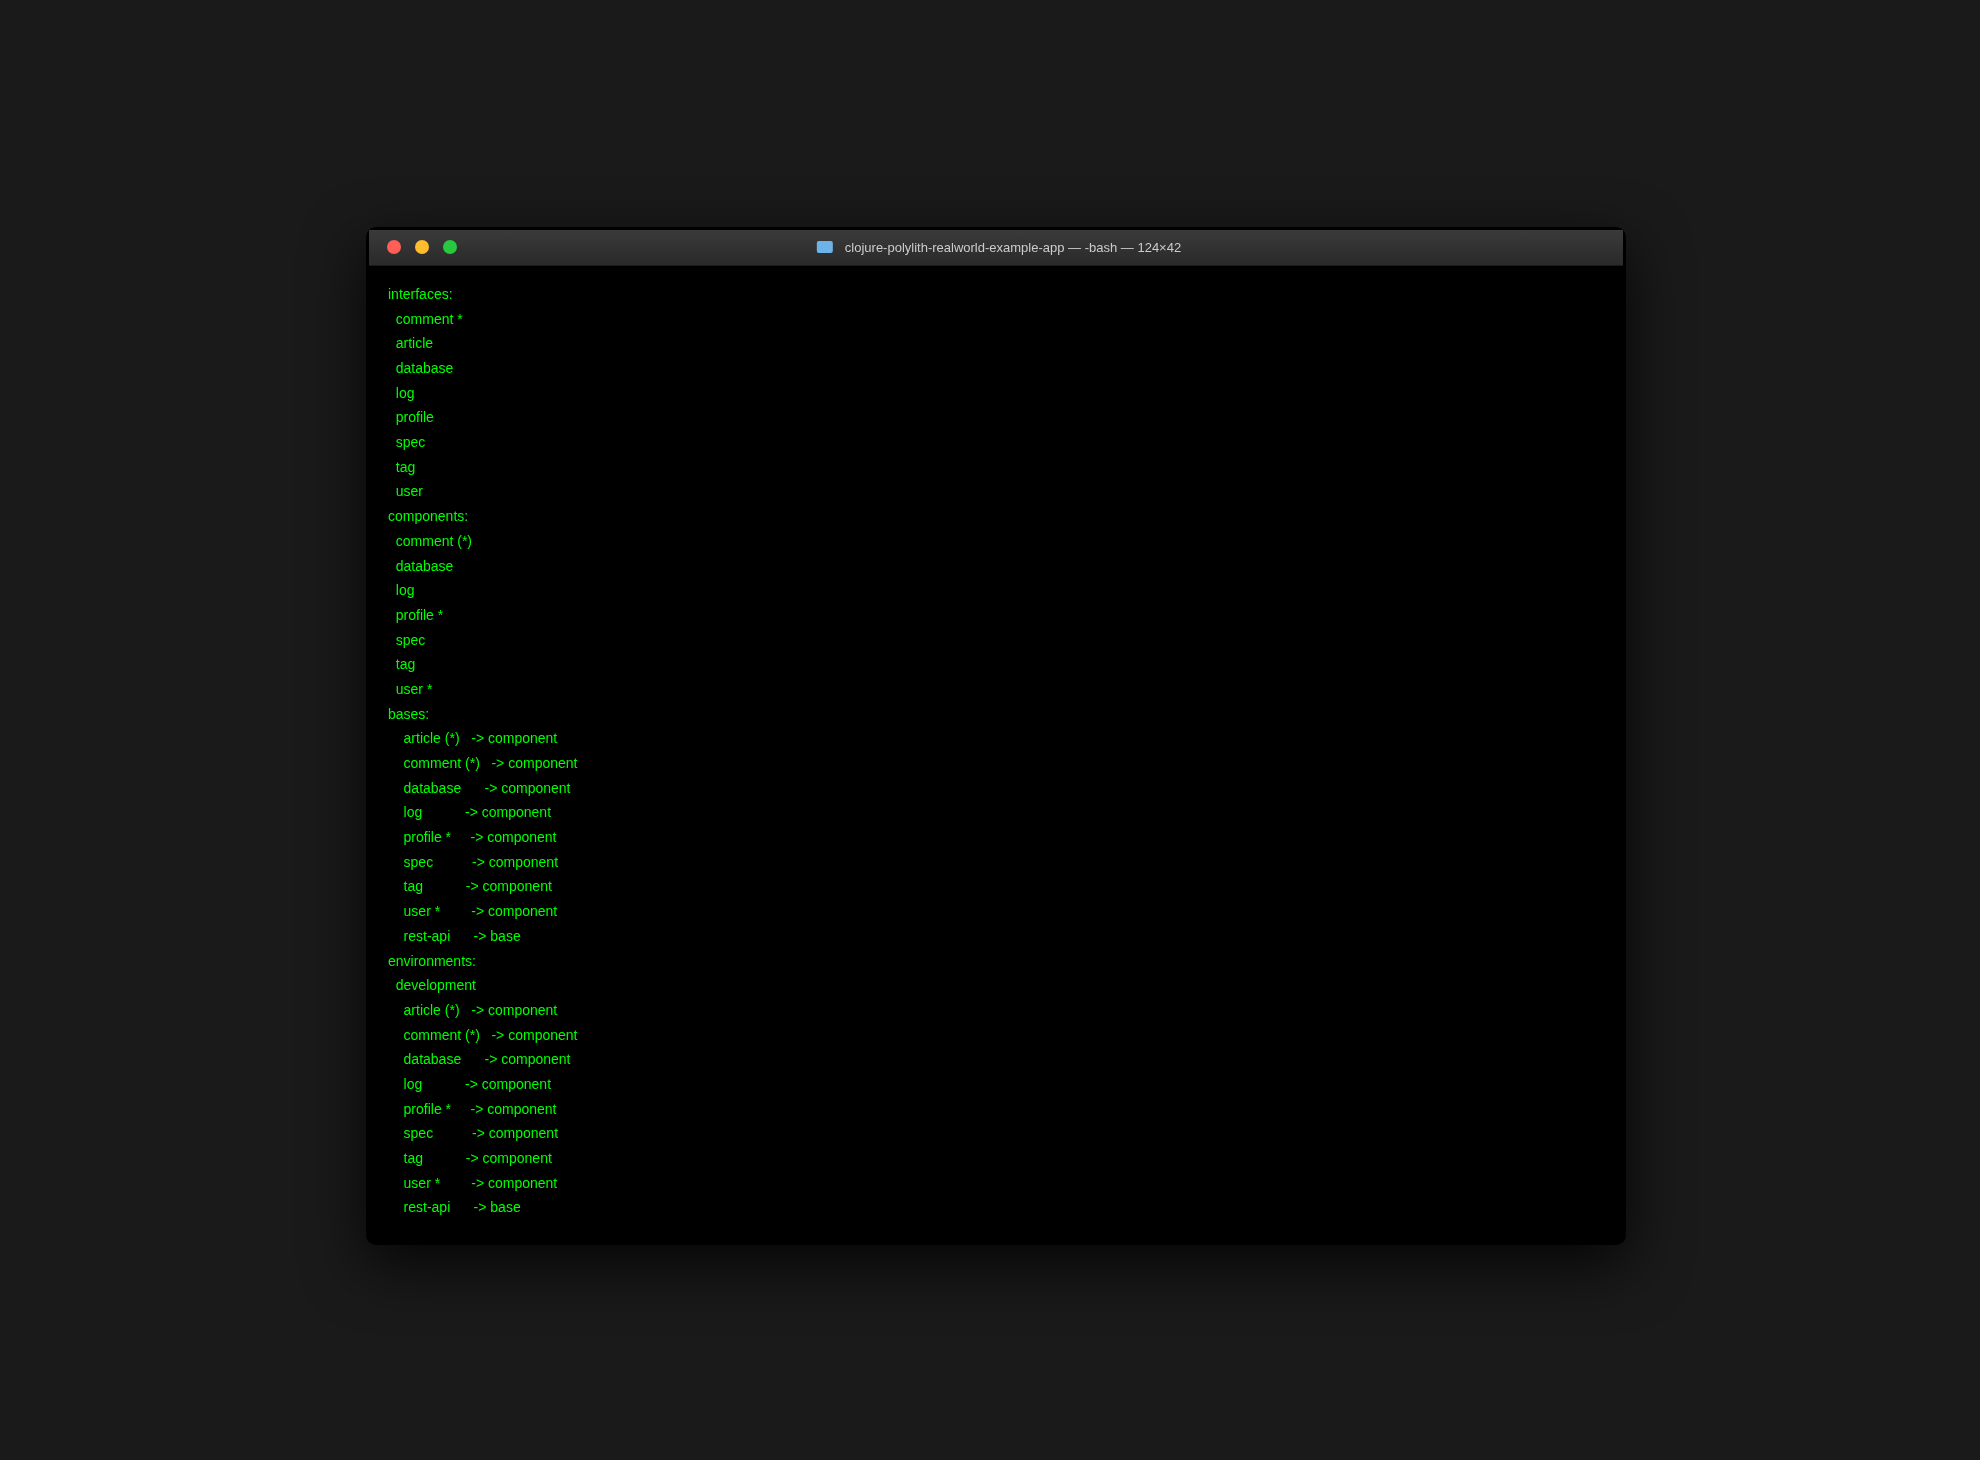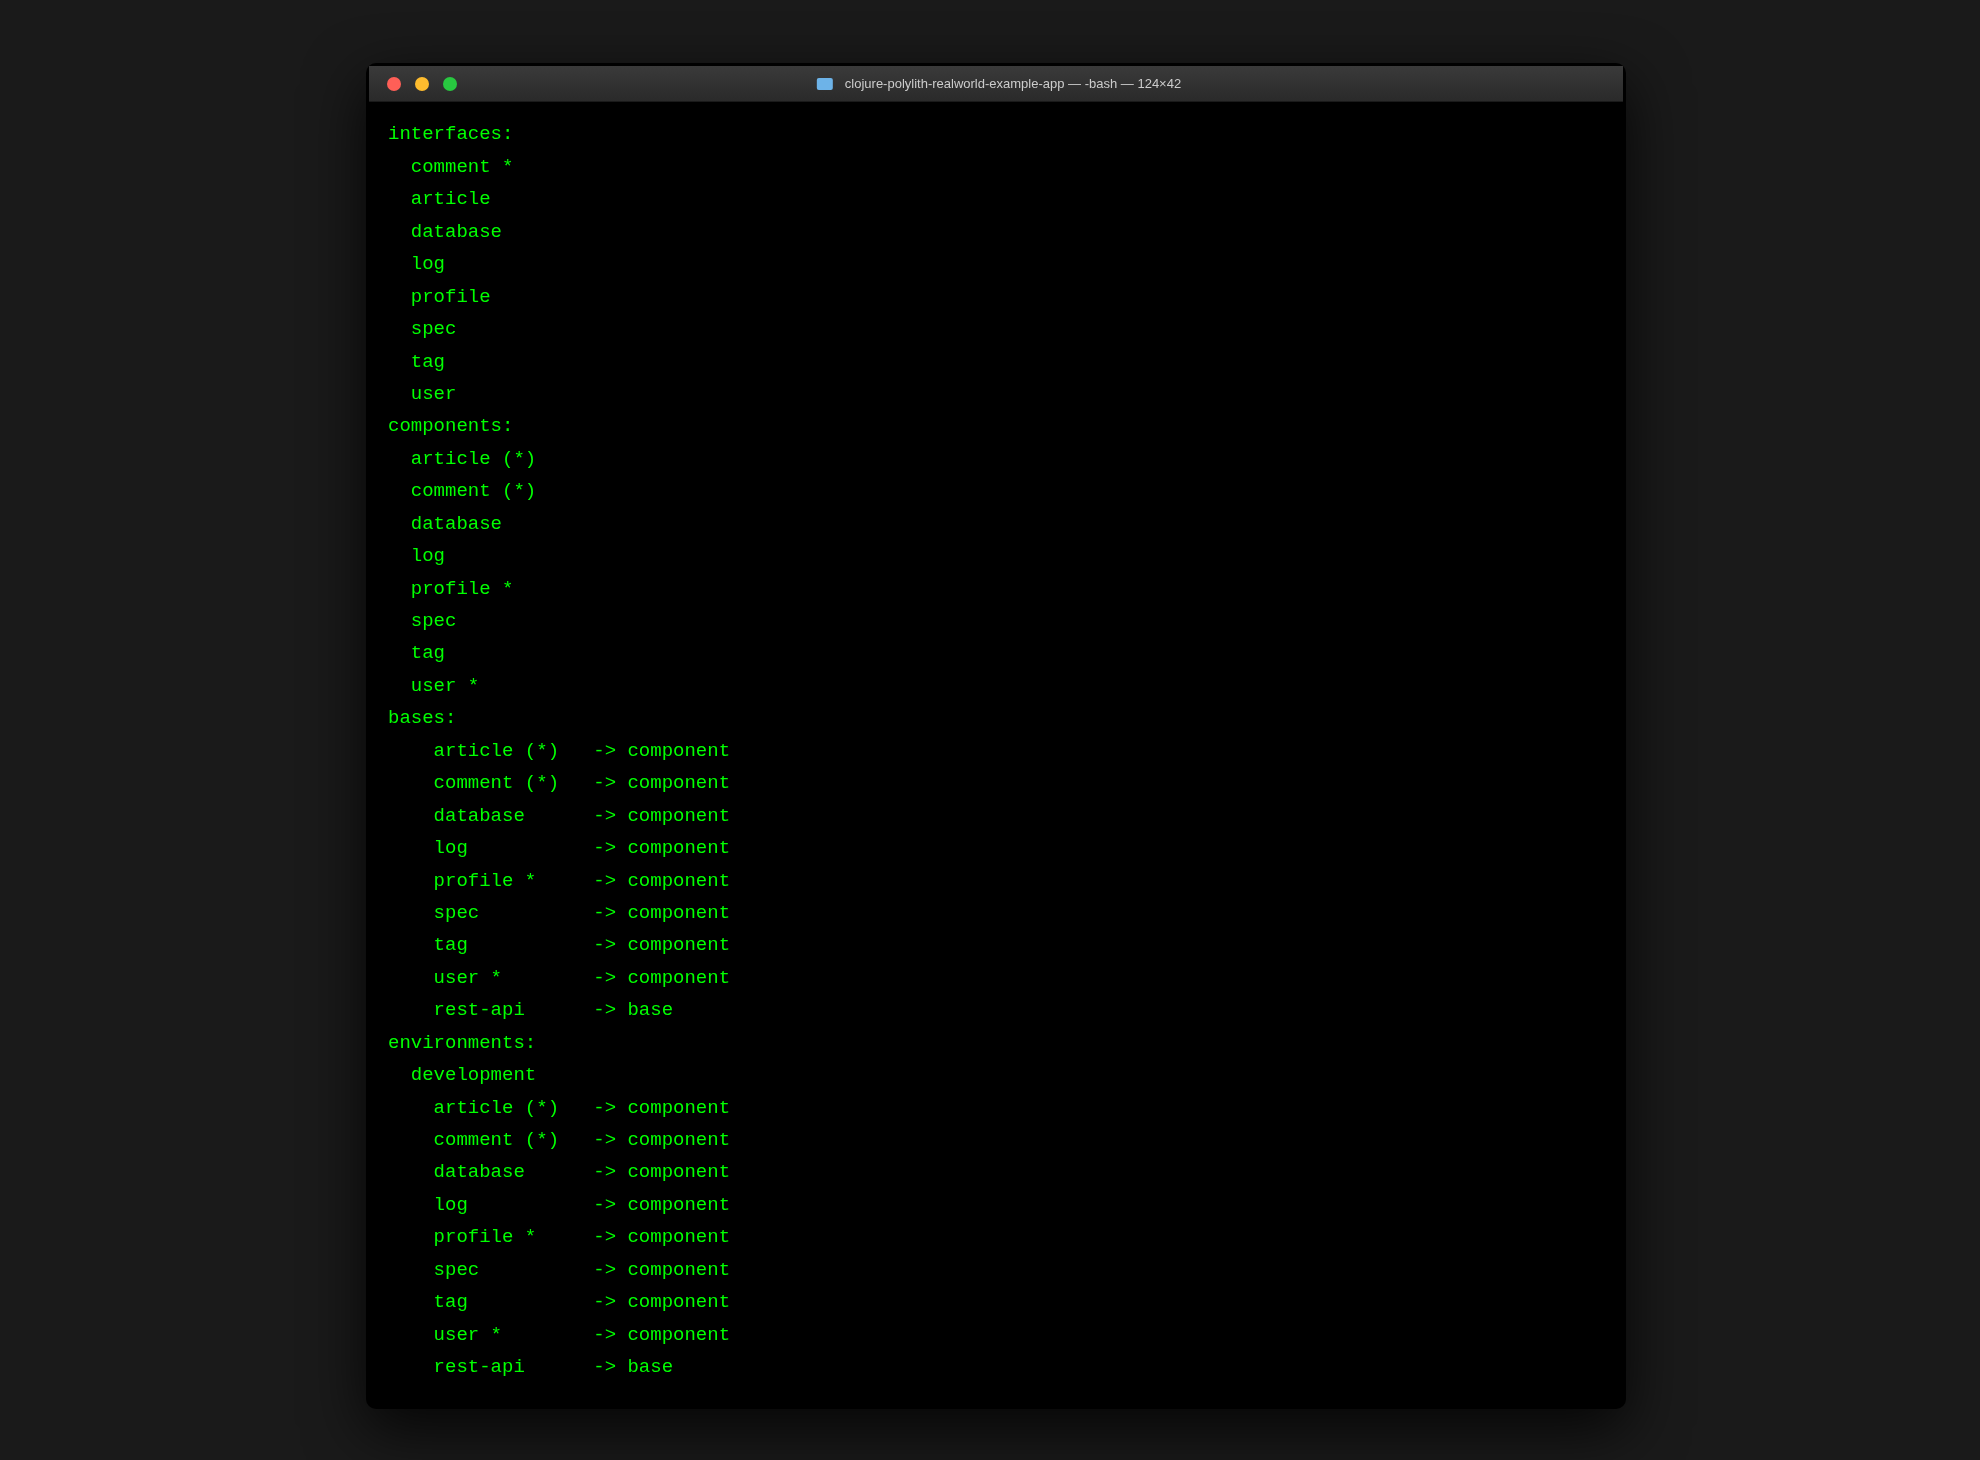--- a/index.html
+++ b/index.html
@@ -81,22 +81,22 @@
       position: relative;
     }
 
     .terminal-body {
       padding: 12px 16px 20px 16px;
       background-color: #000000;
       min-height: 840px;
     }
 
     .terminal-line {
-      font-family: Liberation Mono, monospace;
-      font-size: 19px;
+      font-family: Liberation Sans, sans-serif;
+      font-size: 14px;
       line-height: 1.55;
       color: #00ff00;
       white-space: pre;
     }
   </style>
 </head>
 <body>
 
 <div class="terminal-window">
   <div class="title-bar">
@@ -114,21 +114,20 @@
     <div class="terminal-line">interfaces:</div>
     <div class="terminal-line">  comment *</div>
     <div class="terminal-line">  article</div>
     <div class="terminal-line">  database</div>
     <div class="terminal-line">  log</div>
     <div class="terminal-line">  profile</div>
     <div class="terminal-line">  spec</div>
     <div class="terminal-line">  tag</div>
     <div class="terminal-line">  user</div>
     <div class="terminal-line">components:</div>
-    <div class="terminal-line">  article (*)</div>
     <div class="terminal-line">  comment (*)</div>
     <div class="terminal-line">  database</div>
     <div class="terminal-line">  log</div>
     <div class="terminal-line">  profile *</div>
     <div class="terminal-line">  spec</div>
     <div class="terminal-line">  tag</div>
     <div class="terminal-line">  user *</div>
     <div class="terminal-line">bases:</div>
     <div class="terminal-line">    article (*)   -&gt; component</div>
     <div class="terminal-line">    comment (*)   -&gt; component</div>

